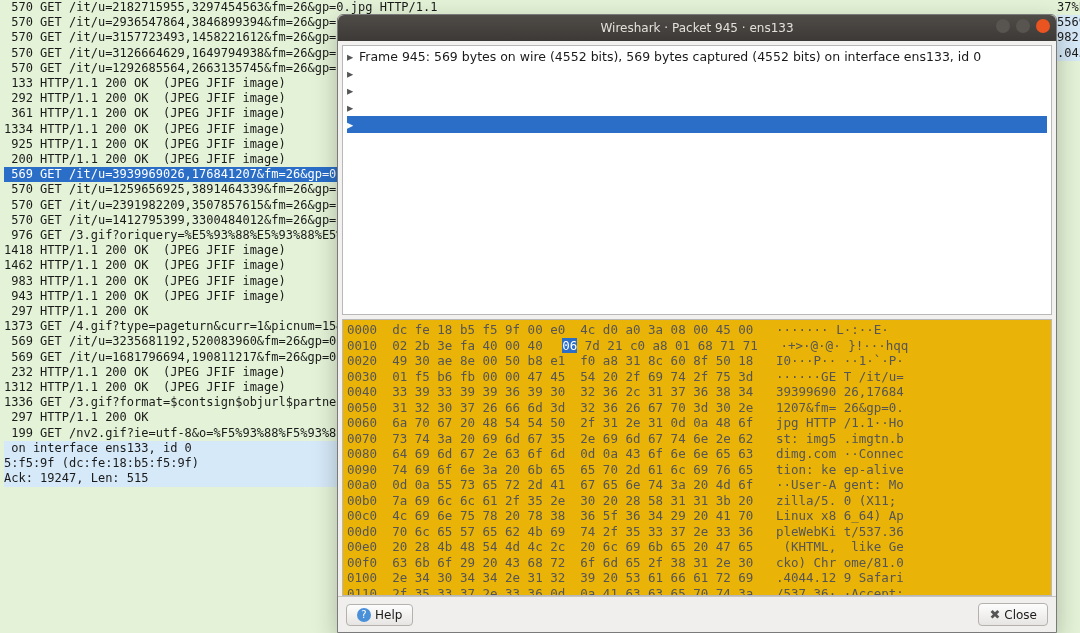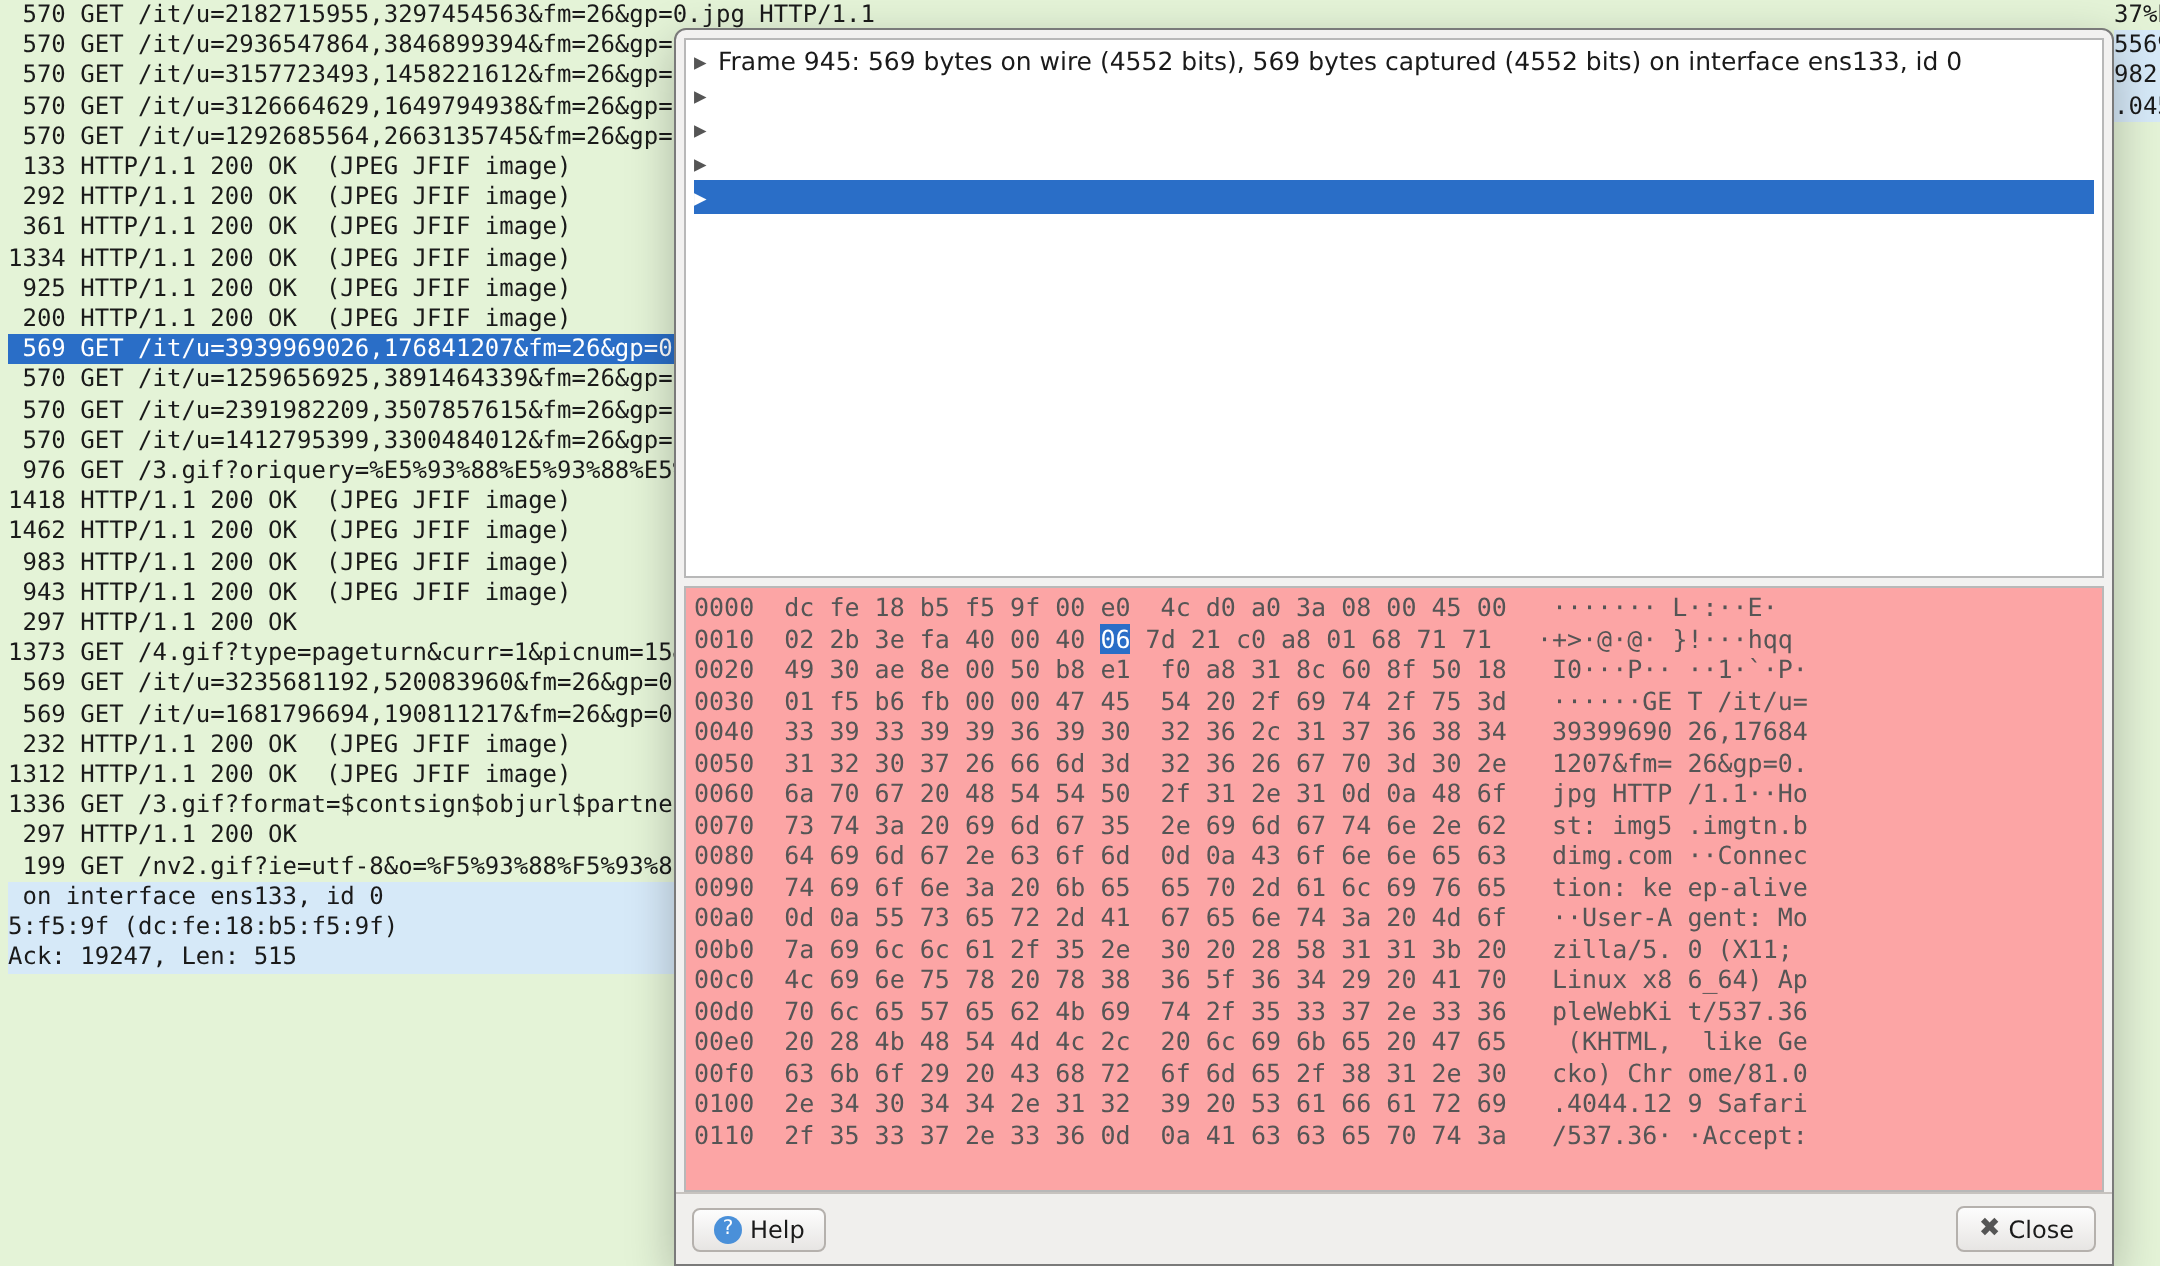--- a/index.html
+++ b/index.html
@@ -87,35 +87,36 @@
     display: inline-block;
     width: 12px;
     color: #555;
   }
   .tree-row.sel {
     background: #2a6ec7;
     color: #fff;
   }
   .tree-row.sel .arrow { color: #fff; }
   .hex-pane {
-    background: #fca5a5;
+    background: #eab308;
     border: 1px solid #b8b8b8;
     margin: 4px 4px 0 4px;
     flex: 1;
     overflow: hidden;
     font-family: 'DejaVu Sans Mono', 'Courier New', monospace;
     font-size: 12.5px;
     line-height: 15.5px;
     padding: 2px 4px;
     white-space: pre;
     color: #555;
   }
   .hex-pane .hl {
     background: #2a6ec7;
     color: #fff;
+    margin-left: 12px;
   }
   .bottom-bar {
     height: 36px;
     background: #f0efed;
     border-top: 1px solid #c7c3bf;
     display: flex;
     align-items: center;
     justify-content: space-between;
     padding: 0 8px;
     font-family: 'DejaVu Sans', sans-serif;
@@ -193,20 +194,28 @@
     <div class="r"></div>
     <div class="r"></div>
     <div class="r"></div>
     <div class="r"></div>
     <div class="r lb">982</div>
     <div class="r"></div>
     <div class="r lb">.045</div>
   </div>
 
 <div class="packet-window">
+  <div class="titlebar">
+    <span class="title">Wireshark · Packet 945 · ens133</span>
+    <div class="win-controls">
+      <span class="win-btn"></span>
+      <span class="win-btn"></span>
+      <span class="win-btn close"></span>
+    </div>
+  </div>
 
   <div class="tree-pane" id="treep">
       <div class="tree-row">
         <span class="arrow">▸</span>
         <span> Frame 945: 569 bytes on wire (4552 bits), 569 bytes captured (4552 bits) on interface ens133, id 0</span>
       </div>
       <div class="tree-row">
         <span class="arrow">▸</span>
       </div>
       <div class="tree-row">

